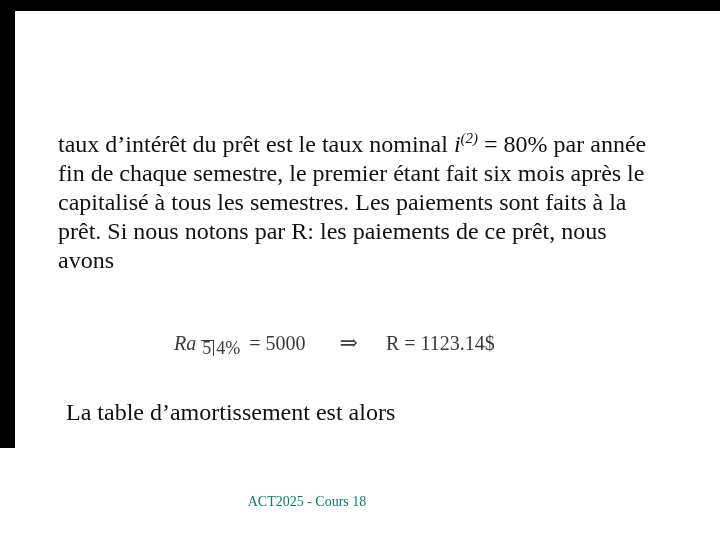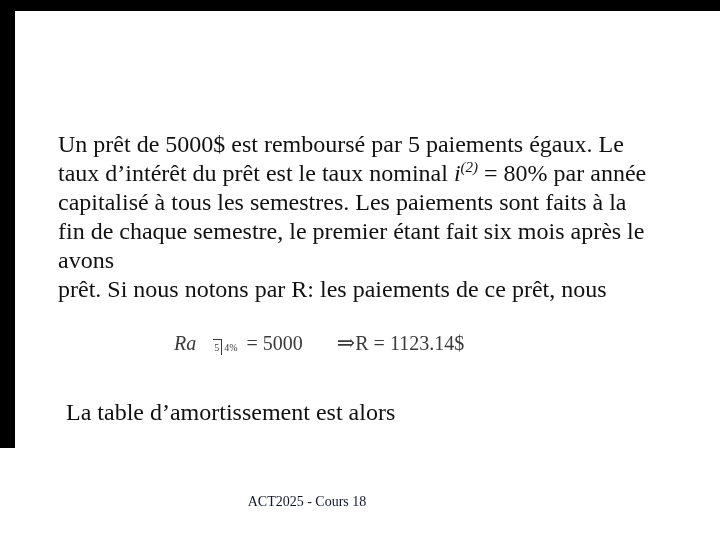--- a/index.html
+++ b/index.html
@@ -54,73 +54,72 @@
     left: 174px; top: 330px;
     font-size: 20px;
     line-height: 26px;
     color: #3a3a3a;
     white-space: nowrap;
     display: flex;
     align-items: flex-end;
   }
   .annuity-symbol { font-style: italic; }
   .annuity-subscript {
-    font-size: 10px;
+    font-size: 18px;
     display: inline-block;
     transform: translateY(5px);
-    margin-left: 17px;
+    margin-left: 5px;
   }
   .angle-n {
     border-top: 1.5px solid #3a3a3a;
     border-right: 1.2px solid #3a3a3a;
     padding: 0 2px 0 1px;
     display: inline-block;
     line-height: 15px;
   }
   .sub-rate { padding-left: 2px; }
   .formula-lhs-value { margin-left: 9px; }
   .implies-arrow {
     margin-left: 34px;
     font-size: 22px;
     font-style: normal;
   }
-  .formula-result { }
+  .formula-result { margin-left: 28px; }
   .amortization-caption {
     position: absolute;
     left: 66px; top: 397px;
     font-size: 24px;
     line-height: 30px;
     white-space: nowrap;
   }
   .slide-footer {
     position: absolute;
     left: 0; top: 493px;
     width: 614px;
     text-align: center;
     font-size: 14px;
     line-height: 18px;
-    color: #0f172a;
+    color: #0f766e;
   }
 </style>
 </head>
 <body>
 
 <div class="stage">
 
   <div class="letterbox-top"></div>
   <div class="letterbox-left"></div>
 
 
   <div class="body-paragraph">
-    <div class="body-line">Un prêt de 5000$ est remboursé par 5 paiements égaux. Le</div>
     <div class="body-line"><span>taux d’intérêt du prêt est le taux nominal </span><span class="var-italic">i</span><span class="sup-small">(2)</span><span> = 80% par année</span></div>
+    <div class="body-line">fin de chaque semestre, le premier étant fait six mois après le</div>
     <div class="body-line">capitalisé à tous les semestres. Les paiements sont faits à la</div>
-    <div class="body-line">fin de chaque semestre, le premier étant fait six mois après le</div>
+    <div class="body-line">prêt. Si nous notons par R: les paiements de ce prêt, nous</div>
     <div class="body-line">avons</div>
-    <div class="body-line">prêt. Si nous notons par R: les paiements de ce prêt, nous</div>
   </div>
 
   <div class="formula">
     <span class="annuity-symbol">Ra</span>
       <span class="annuity-subscript"><span class="angle-n">5</span><span class="sub-rate">4%</span></span>
     <span class="formula-lhs-value">= 5000</span>
     <span class="implies-arrow">⇒</span>
     <span class="formula-result">R = 1123.14$</span>
   </div>
 

